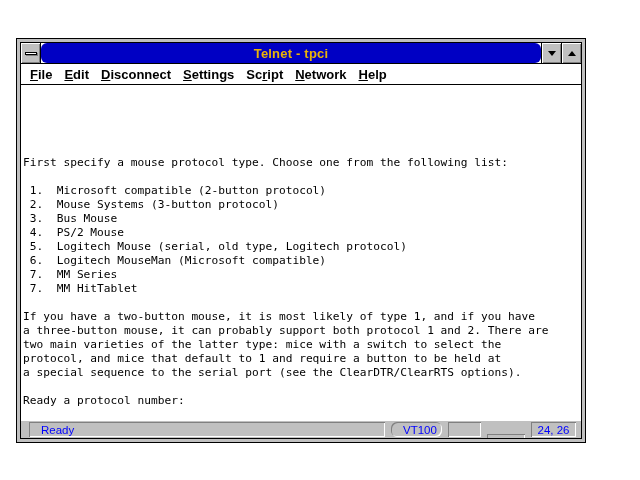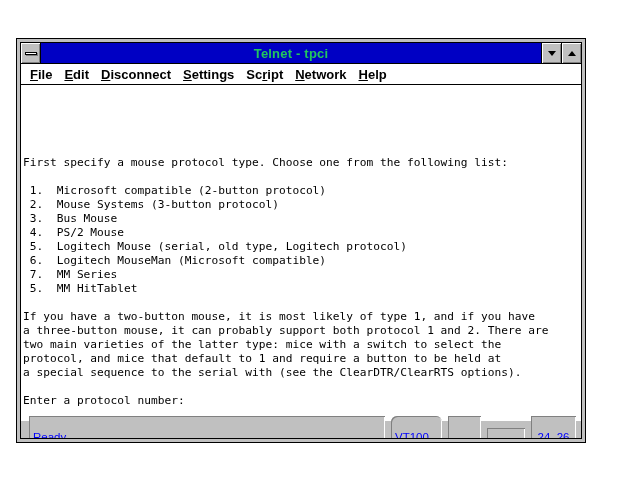--- a/index.html
+++ b/index.html
@@ -11,23 +11,23 @@
   .inner  { border:1px solid #000; background:#fff; height:100%;
             display:flex; flex-direction:column; overflow:hidden; }
 
   
   .titlebar { height:21px; flex:none; display:flex; border-bottom:1px solid #000; }
   .sysbox { width:20px; flex:none; background:var(--chrome,#C0C0C0);
             border-right:1px solid #000; display:flex; align-items:center; justify-content:center;
             box-shadow: inset 1px 1px 0 #fff, inset -1px -1px 0 #808080; }
   .sysdash { width:12px; height:3px; background:#fff; border:1px solid #000;
              box-shadow:1px 1px 0 #808080; }
-  .titletext { flex:1; background:var(--title-bar,#0000C4); color:#22c55e; font-weight:bold;
+  .titletext { flex:1; background:var(--title-bar,#0000C4); color:#eab308; font-weight:bold;
                font-size:13px; display:flex; align-items:center; justify-content:center;
-               letter-spacing:0.2px; overflow:hidden; white-space:nowrap; }
+               letter-spacing:0.2px; overflow:hidden; white-space:nowrap;border-radius:6px; }
   .tbbtn { width:20px; flex:none; background:var(--chrome,#C0C0C0); border-left:1px solid #000;
            display:flex; align-items:center; justify-content:center;
            box-shadow: inset 1px 1px 0 #fff, inset -1px -1px 0 #808080; cursor:default; }
   .arr { width:0; height:0; border-left:4px solid transparent; border-right:4px solid transparent; }
   .arr.down { border-top:5px solid #000; }
   .arr.up   { border-bottom:5px solid #000; }
 
   
   .menubar { height:21px; flex:none; background:#fff; border-bottom:1px solid #000;
              display:flex; align-items:center; padding-left:3px;
@@ -37,22 +37,22 @@
 
   
   .terminal { flex:1; background:#fff; overflow:hidden; padding:1px 0 0 2px;
               font-family:"DejaVu Sans Mono", monospace; font-size:11.2px; color:#000; }
   .t-line { height:14px; line-height:14px; white-space:pre; }
 
   
   .statusbar { height:17px; flex:none; background:var(--chrome,#C0C0C0);
                display:flex; align-items:center; gap:6px; padding:0 5px 0 8px;
                font-size:11.5px; color:var(--status-text,#0000FF); }
-  .panel { height:27px; background:var(--chrome,#C0C0C0); display:flex; align-items:flex-end;
-           padding:0 4px; white-space:nowrap; overflow:hidden;
+  .panel { height:15px; background:var(--chrome,#C0C0C0); display:flex; align-items:center;
+           padding:0 12px; white-space:nowrap; overflow:hidden;
            box-shadow: inset 1px 1px 0 #808080, inset -1px -1px 0 #fff; }
   .p-msg { flex:1; }
   .p-vt  { width:51px; flex:none;border-radius:6px; }
   .p-x   { width:33px; flex:none; }
   .p-num { width:38px; flex:none;margin-top:24px; }
   .p-pos { width:45px; flex:none; justify-content:center; }
 </style>
 </head>
 <body>
 
@@ -90,29 +90,29 @@
       <div class="t-line"></div>
       <div class="t-line">First specify a mouse protocol type. Choose one from the following list:</div>
       <div class="t-line"></div>
       <div class="t-line"> 1.  Microsoft compatible (2-button protocol)</div>
       <div class="t-line"> 2.  Mouse Systems (3-button protocol)</div>
       <div class="t-line"> 3.  Bus Mouse</div>
       <div class="t-line"> 4.  PS/2 Mouse</div>
       <div class="t-line"> 5.  Logitech Mouse (serial, old type, Logitech protocol)</div>
       <div class="t-line"> 6.  Logitech MouseMan (Microsoft compatible)</div>
       <div class="t-line"> 7.  MM Series</div>
-      <div class="t-line"> 5.  MM HitTablet</div>
+      <div class="t-line"> 7.  MM HitTablet</div>
       <div class="t-line"></div>
       <div class="t-line">If you have a two-button mouse, it is most likely of type 1, and if you have</div>
       <div class="t-line">a three-button mouse, it can probably support both protocol 1 and 2. There are</div>
       <div class="t-line">two main varieties of the latter type: mice with a switch to select the</div>
       <div class="t-line">protocol, and mice that default to 1 and require a button to be held at</div>
-      <div class="t-line">a special sequence to the serial with (see the ClearDTR/ClearRTS options).</div>
+      <div class="t-line">a special sequence to the serial port (see the ClearDTR/ClearRTS options).</div>
       <div class="t-line"></div>
-      <div class="t-line">Enter a protocol number:</div>
+      <div class="t-line">Ready a protocol number:</div>
     </div>
 
     <div class="statusbar">
       <div class="panel p-msg">
         <span>Ready</span>
       </div>
       <div class="panel p-vt">
         <span>VT100</span>
       </div>
       <div class="panel p-x">

